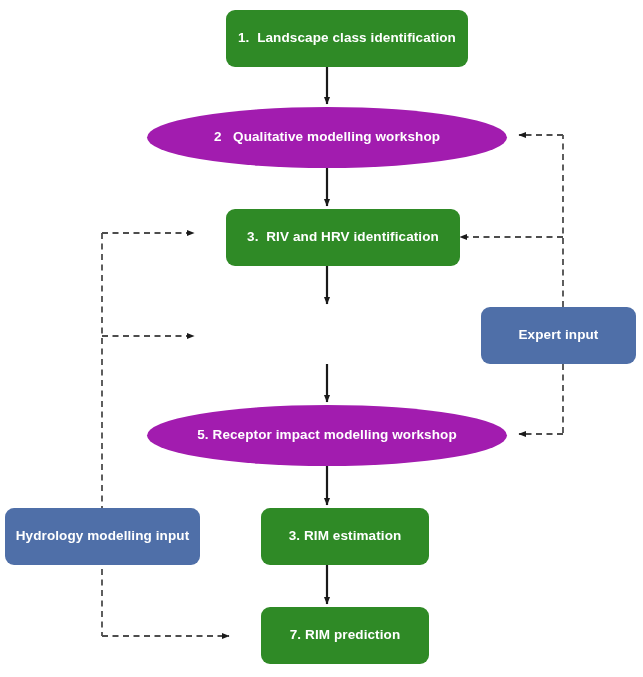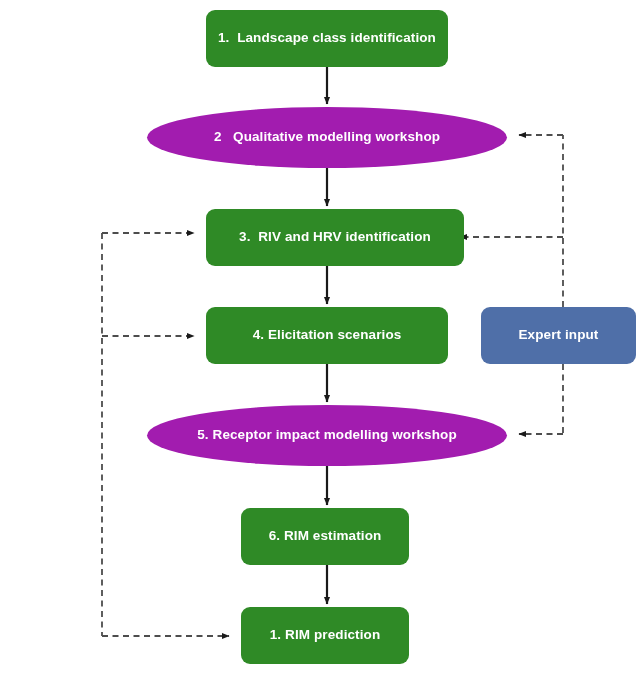--- a/index.html
+++ b/index.html
@@ -29,20 +29,21 @@
     letter-spacing: 0.1px;
     box-sizing: border-box;
     white-space: pre;
     z-index: 3;
   }
   .node.process {
     border-radius: 9px;
   }
   .node.green {
     background: #2f8a26;
+    margin-left: 20px;
   }
   .node.blue {
     background: #4f6fa8;
   }
   .node.ellipse {
     background: #a21caf;
     border-radius: 50%;
   }
   .node .label {
     pointer-events: none;
@@ -123,42 +124,42 @@
   </svg>
 
   <div class="node process green" style="left:206px; top:10px; width:242px; height:57px;">
     <span class="label">1.  Landscape class identification</span>
   </div>
 
   <div class="node ellipse" style="left:147px; top:107px; width:360px; height:61px;">
     <span class="label">2   Qualitative modelling workshop</span>
   </div>
 
-  <div class="node process green" style="left:206px; top:209px; width:258px; height:57px;">
+  <div class="node process green" style="left:206px; top:209px; width:234px; height:57px;">
     <span class="label">3.  RIV and HRV identification</span>
   </div>
 
-  <div class="node process green" style="left:206px; top:307px; width:242px; height:57px;">
-    <span class="label">4. Elicitation scenarios</span>
-  </div>
 
   <div class="node process blue" style="left:481px; top:307px; width:155px; height:57px;text-align:right;">
     <span class="label">Expert input</span>
   </div>
 
   <div class="node ellipse" style="left:147px; top:405px; width:360px; height:61px;text-align:center;">
     <span class="label">5. Receptor impact modelling workshop</span>
   </div>
 
+  <div class="node process blue" style="left:5px; top:508px; width:195px; height:57px;">
+    <span class="label">Hydrology modelling input</span>
+  </div>
 
   <div class="node process green" style="left:241px; top:508px; width:168px; height:57px;">
-    <span class="label">6. RIM estimation</span>
+    <span class="label">3. RIM estimation</span>
   </div>
 
   <div class="node process green" style="left:241px; top:607px; width:168px; height:57px;">
-    <span class="label">1. RIM prediction</span>
+    <span class="label">7. RIM prediction</span>
   </div>
 
   <svg class="edges over" viewBox="0 0 643 677">
     <g></g>
   </svg>
 
 </div>
 
 </body></html>

